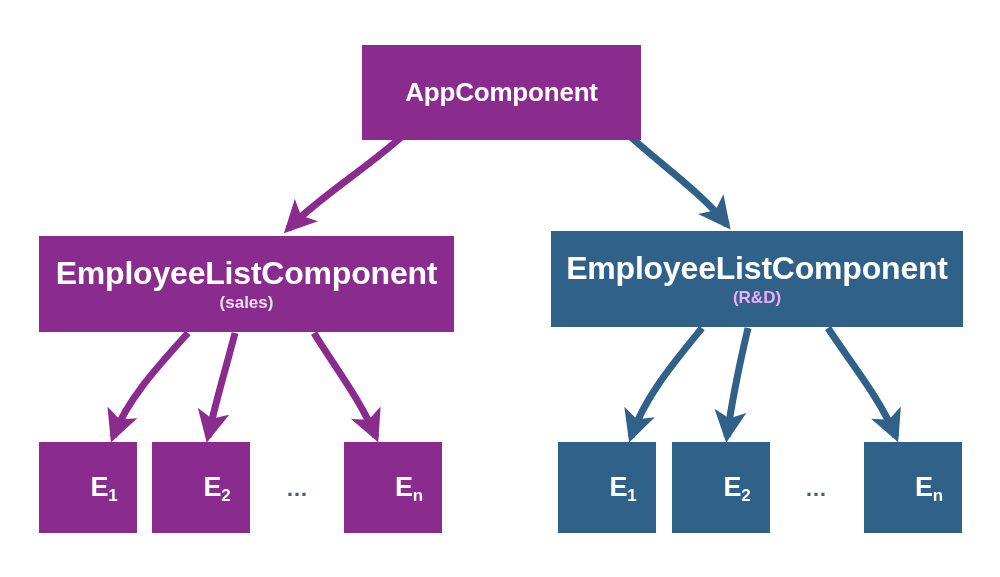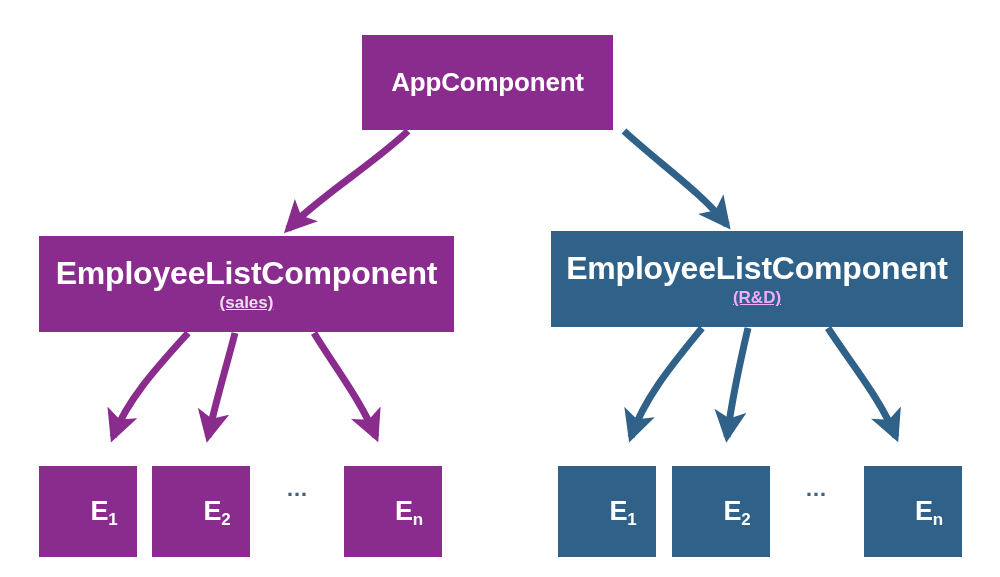--- a/index.html
+++ b/index.html
@@ -46,49 +46,49 @@
   .node .subtitle {
     font-weight: bold;
     color: #e9dfe9;
     white-space: nowrap;
   }
   .node.blue .subtitle { color: #f0abfc; }
 
   
   #node-app {
     left: 362px;
-    top: 35px;
-    width: 251px;
+    top: 45px;
+    width: 279px;
     height: 95px;
   }
   #node-app .title { font-size: 26px; }
 
   
   #node-list-sales {
     left: 39px;
     top: 236px;
     width: 415px;
     height: 96px;
   }
   #node-list-rnd {
     left: 551px;
     top: 231px;
     width: 412px;
     height: 96px;
   }
   #node-list-sales .title,
   #node-list-rnd .title { font-size: 32px; }
   #node-list-sales .subtitle,
-  #node-list-rnd .subtitle { font-size: 17px; margin-top: 2px; text-decoration: underline; }
+  #node-list-rnd .subtitle { font-size: 17px; margin-top: 2px; }
 
   
   .leaf {
     width: 98px;
     height: 91px;
-    top: 466px;
+    top: 442px;
     padding-left: 32px;
   }
   .leaf .title { font-size: 27px; }
   .leaf .title sub {
     font-size: 17px;
     vertical-align: baseline;
     position: relative;
     top: 5px;
     left: 0px;
   }

